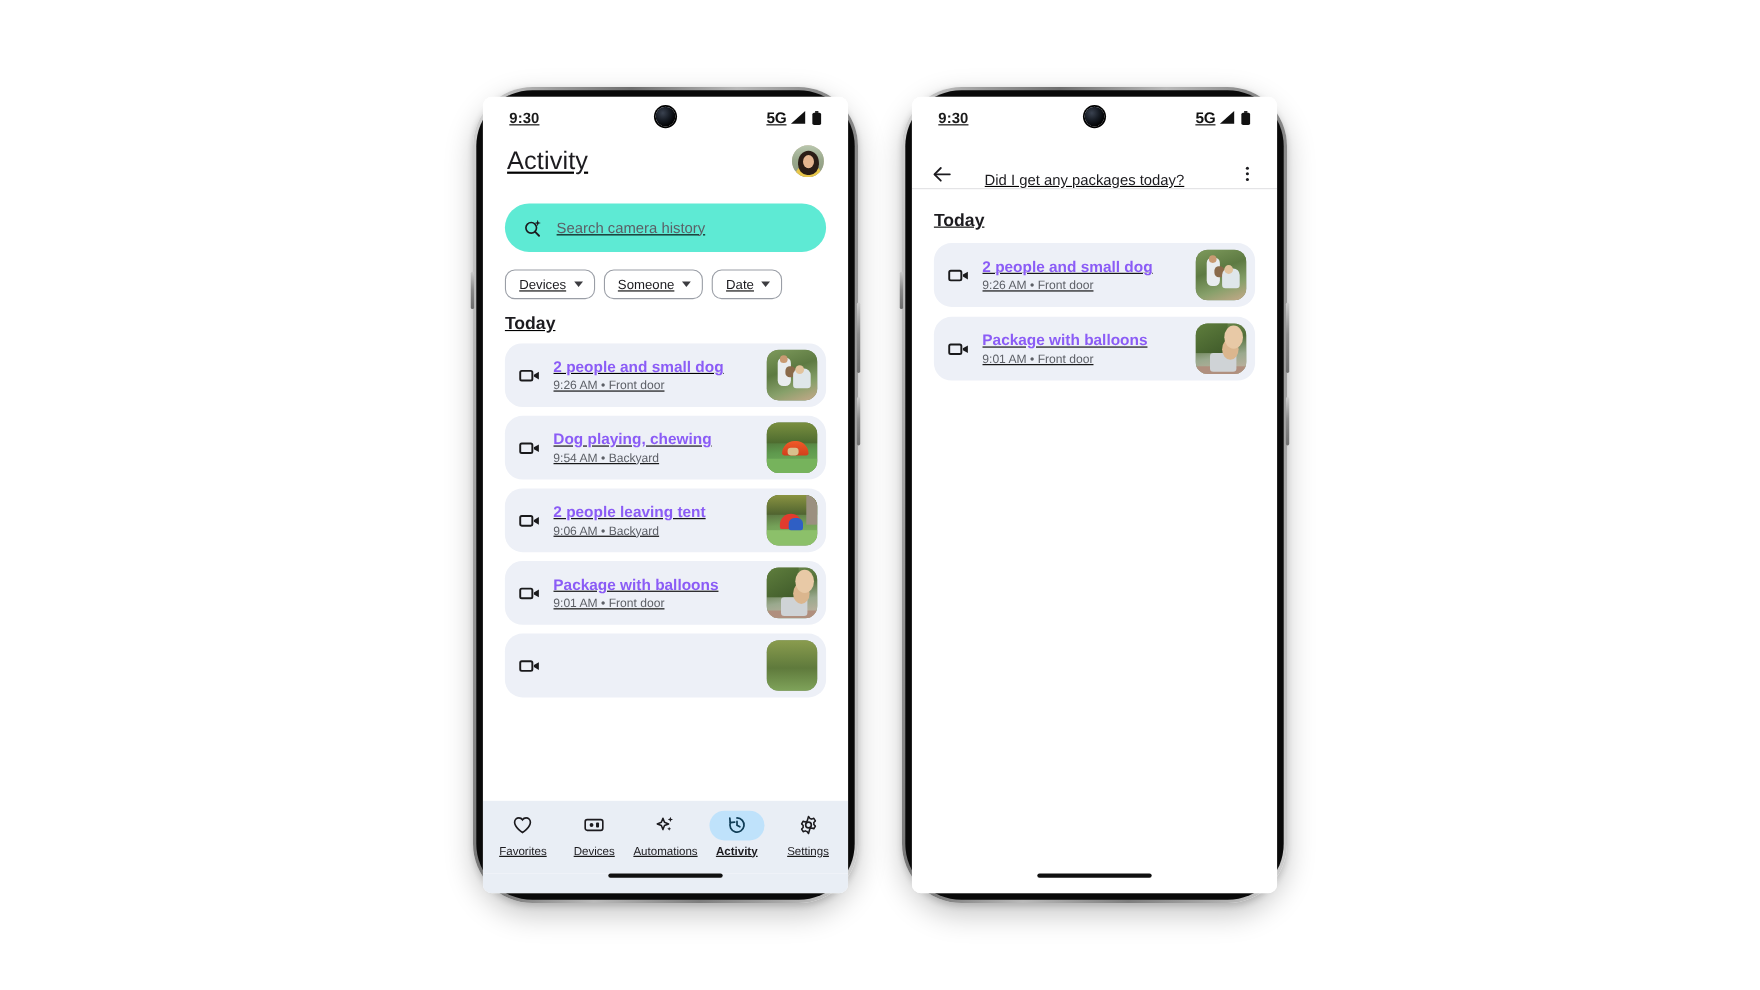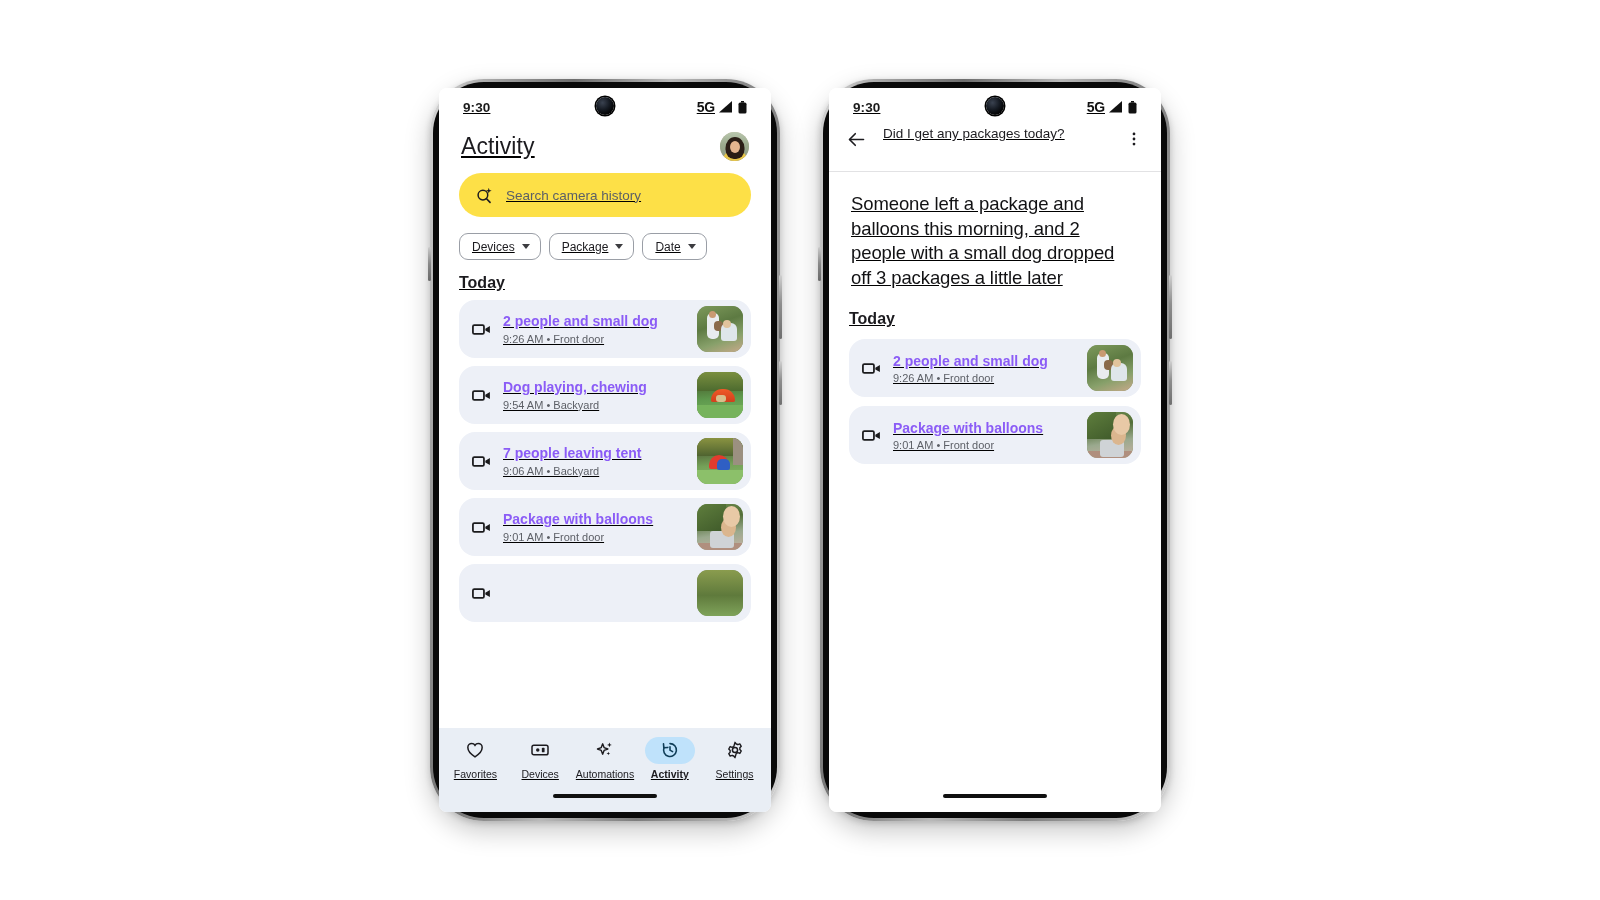--- a/index.html
+++ b/index.html
@@ -123,24 +123,24 @@
     flex: none;
   }
   .avatar .av-sky { position:absolute; inset:0; background: linear-gradient(180deg,#b9c7ae 0%, #9aa98d 45%, #8e9a82 100%); }
   .avatar .av-hair { position:absolute; left:50%; top:18%; transform:translateX(-50%); width:19px; height:22px; border-radius:50% 50% 44% 44%; background:#2a1d16; }
   .avatar .av-face { position:absolute; left:50%; top:31%; transform:translateX(-50%); width:10px; height:12px; border-radius:50%; background:#e4b58f; }
   .avatar .av-body { position:absolute; left:50%; bottom:0; transform:translateX(-50%); width:24px; height:11px; border-radius:10px 10px 0 0; background:#e8c64a; }
 
   
   .searchbar {
     flex: none;
-    margin: 0 20px 16px 20px;
+    margin: 12px 20px 16px 20px;
     height: 44px;
     border-radius: 24px;
-    background: #fde047;
+    background: #5eead4;
     display: flex;
     align-items: center;
     padding: 0 16px;
     gap: 12px;
     cursor: text;
   }
   .search-placeholder {
     font-size: 13.5px;
     color: #5b5f66;
   }
@@ -317,23 +317,23 @@
     border-radius: 3px;
     background: #101010;
   }
   .bottomnav + .home-indicator { background: #e9eef5; }
 
   
   .topbar {
     flex: none;
     height: 46px;
     display: flex;
-    align-items: flex-start;
+    align-items: flex-end;
     padding: 0 14px;
-    gap: 14px;
+    gap: 26px;
     border-bottom: 1px solid #e2e2e4;
   }
   .topbar-title {
     font-size: 13.5px;
     color: #1c1b1f;
     flex: 1 1 auto;
     white-space: nowrap;
     overflow: hidden;
     text-overflow: ellipsis;
   }
@@ -410,21 +410,21 @@
         </svg>
         <span class="search-placeholder">Search camera history</span>
       </div>
 
       <div class="chips">
         <div class="chip">
           <span class="chip-label">Devices</span>
           <span class="caret"></span>
         </div>
         <div class="chip">
-          <span class="chip-label">Package</span>
+          <span class="chip-label">Someone</span>
           <span class="caret"></span>
         </div>
         <div class="chip">
           <span class="chip-label">Date</span>
           <span class="caret"></span>
         </div>
       </div>
 
       <div class="section-label">Today</div>
 
@@ -471,21 +471,21 @@
               </div>
           </div>
         </div>
 
         <div class="event-row">
           <svg width="21" height="21" viewBox="0 0 24 24">
             <rect x="2.2" y="7" width="12.6" height="10" rx="1.6" fill="none" stroke="#1a1a1c" stroke-width="2"></rect>
             <path d="M16.4 11 L21.6 8 L21.6 16 L16.4 13 Z" fill="#1a1a1c"></path>
           </svg>
           <div class="event-text">
-            <div class="event-title">7 people leaving tent</div>
+            <div class="event-title">2 people leaving tent</div>
             <div class="event-meta">9:06 AM • Backyard</div>
           </div>
           <div class="thumb">
             <div class="sc sc-tent">
                 <div class="bg"></div>
                 <div class="trees"></div>
                 <div class="wall"></div>
                 <div class="grass"></div>
                 <div class="t1"></div>
                 <div class="t2"></div>
@@ -625,21 +625,20 @@
         <div class="topbar-title">Did I get any packages today?</div>
         <div class="icon-btn">
           <svg width="18" height="18" viewBox="0 0 24 24">
             <circle cx="12" cy="5.2" r="1.85" fill="#1c1b1f"></circle>
             <circle cx="12" cy="12" r="1.85" fill="#1c1b1f"></circle>
             <circle cx="12" cy="18.8" r="1.85" fill="#1c1b1f"></circle>
           </svg>
         </div>
       </div>
 
-      <div class="summary">Someone left a package and balloons this morning, and 2 people with a small dog dropped off 3 packages a little later</div>
 
       <div class="result-list">
         <div class="section-label" style="padding:0;margin-bottom:2px;">Today</div>
 
         <div class="event-row">
           <svg width="21" height="21" viewBox="0 0 24 24">
             <rect x="2.2" y="7" width="12.6" height="10" rx="1.6" fill="none" stroke="#1a1a1c" stroke-width="2"></rect>
             <path d="M16.4 11 L21.6 8 L21.6 16 L16.4 13 Z" fill="#1a1a1c"></path>
           </svg>
           <div class="event-text">

